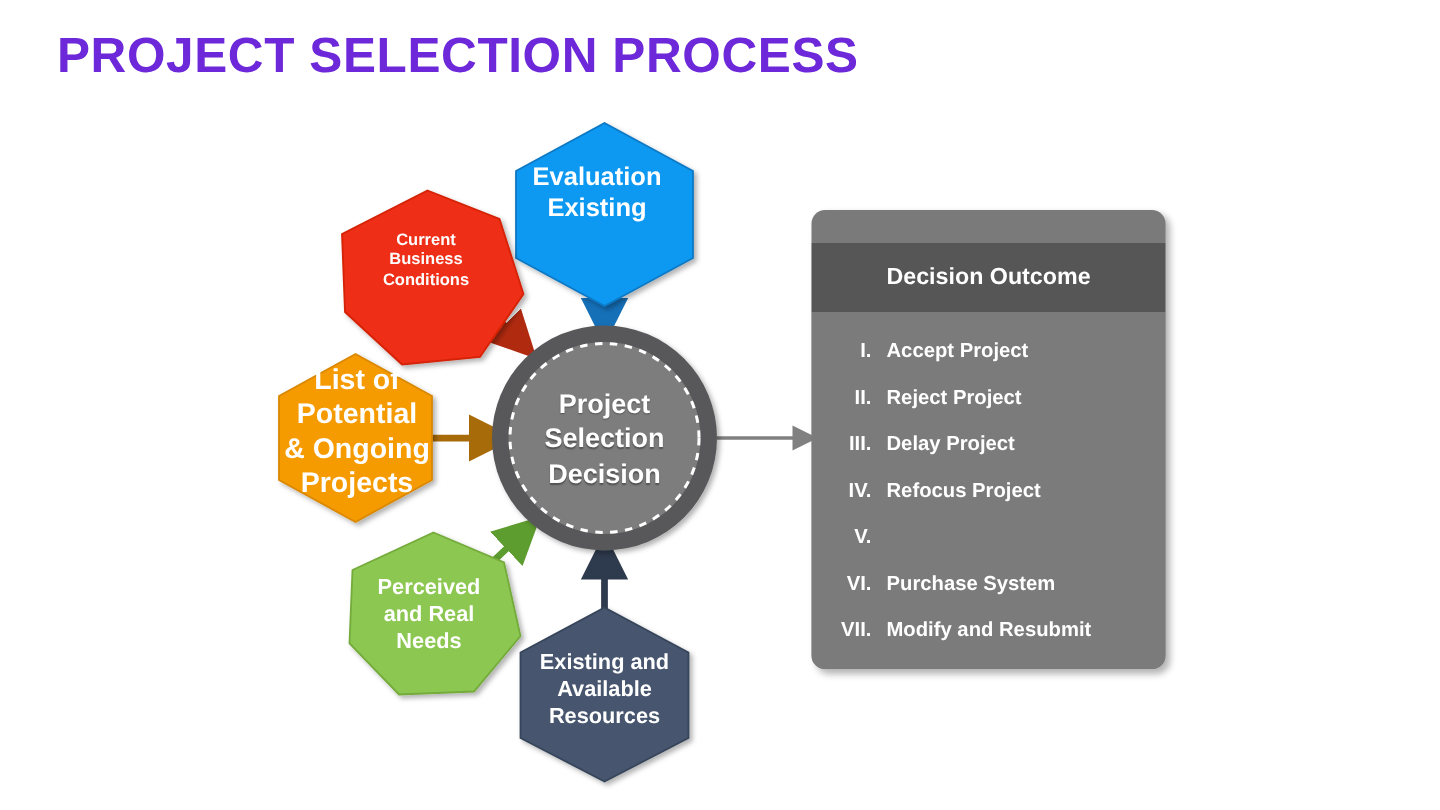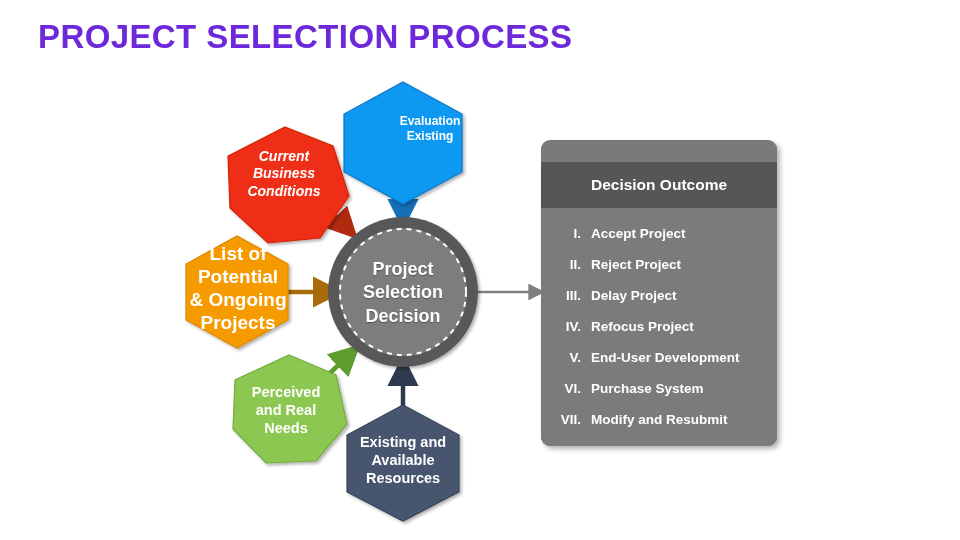--- a/index.html
+++ b/index.html
@@ -20,22 +20,22 @@
   
   svg#art{position:absolute;left:0;top:0;width:960px;height:540px;}
 
   
   .shape-label{
     position:absolute;color:#ffffff;text-align:center;
     line-height:1.22;font-weight:600;pointer-events:none;
     display:flex;align-items:center;justify-content:center;
     flex-direction:column;
   }
-  .lbl-eval{left:358px;top:93px;width:144px;height:72px;font-size:12px;}
-  .lbl-cbc {left:223px;top:138px;width:122px;height:72px;font-size:14px;font-style:italic;}
+  .lbl-eval{left:326px;top:93px;width:144px;height:72px;font-size:17px;}
+  .lbl-cbc {left:223px;top:138px;width:122px;height:72px;font-size:11px;}
   .lbl-list{left:180px;top:240px;width:116px;height:96px;font-size:19px;}
   .lbl-need{left:228px;top:375px;width:116px;height:72px;font-size:14.5px;align-items:center;}
   .lbl-res {left:343px;top:425px;width:120px;height:72px;font-size:14.5px;}
 
   .center-label{
     position:absolute;left:338px;top:250px;width:130px;height:86px;
     display:flex;flex-direction:column;align-items:center;justify-content:center;
     color:#ffffff;font-size:18px;font-weight:bold;line-height:1.3;
     text-align:right;pointer-events:none;
     text-shadow:0 1px 1px rgba(0,0,0,.35);
@@ -175,21 +175,20 @@
       <div class="panel-row">
         <span class="num">III.</span>
         <span class="txt">Delay Project</span>
       </div>
       <div class="panel-row">
         <span class="num">IV.</span>
         <span class="txt">Refocus Project</span>
       </div>
       <div class="panel-row">
         <span class="num">V.</span>
-        <span class="txt">End-User Development</span>
       </div>
       <div class="panel-row">
         <span class="num">VI.</span>
         <span class="txt">Purchase System</span>
       </div>
       <div class="panel-row">
         <span class="num">VII.</span>
         <span class="txt">Modify and Resubmit</span>
       </div>
     </div>

